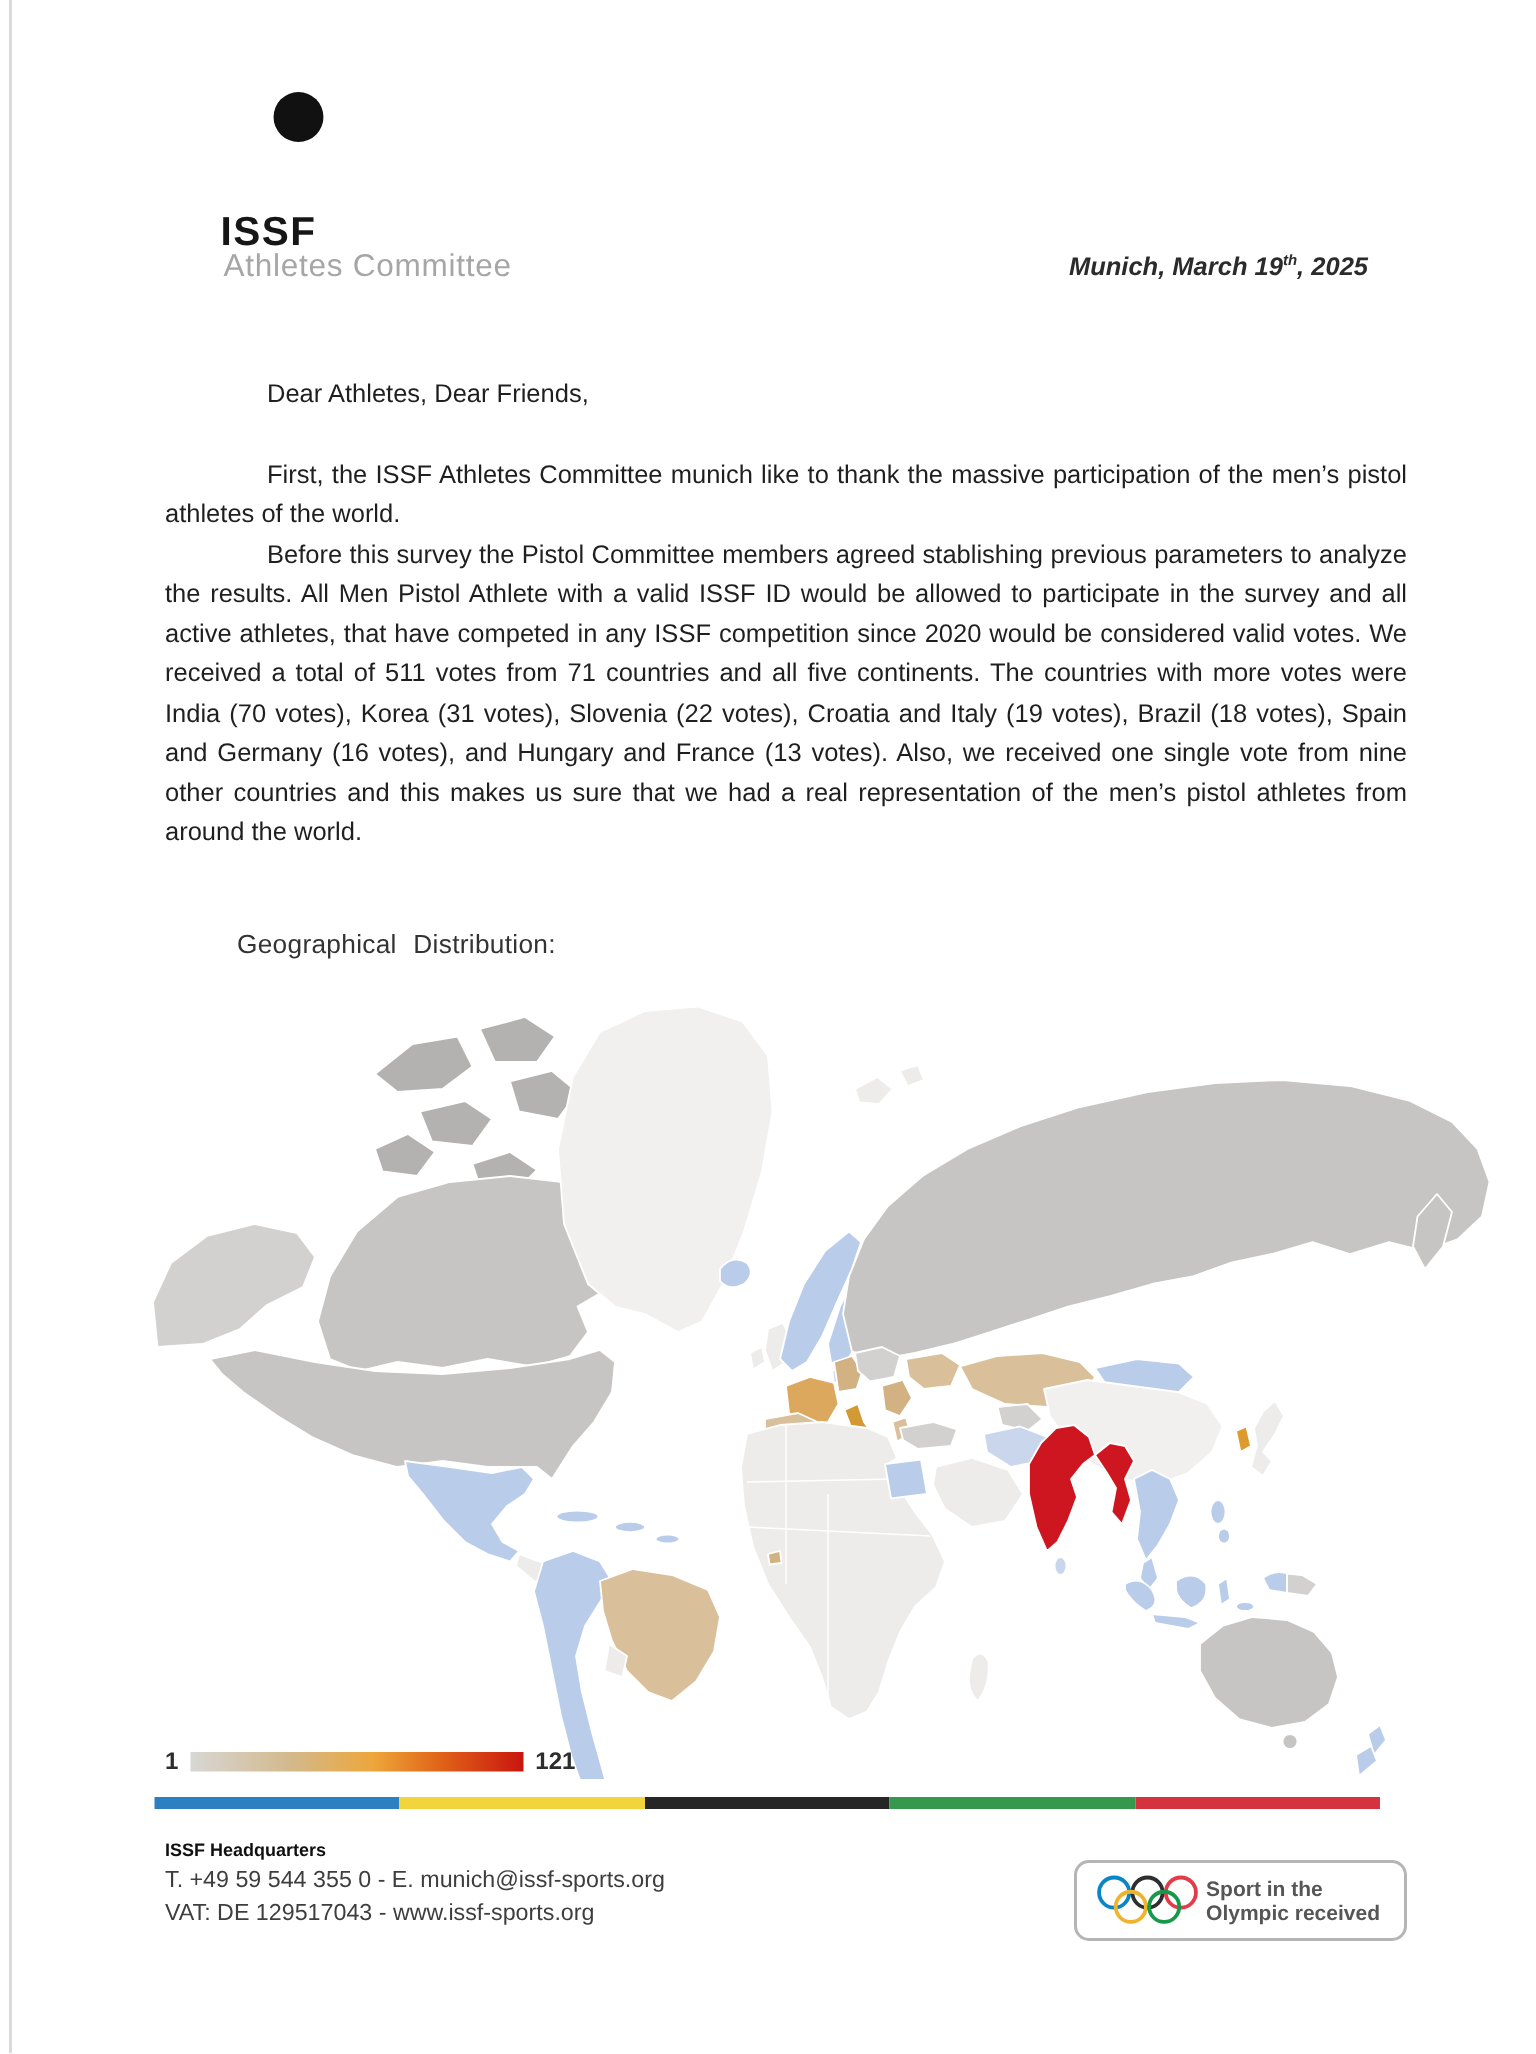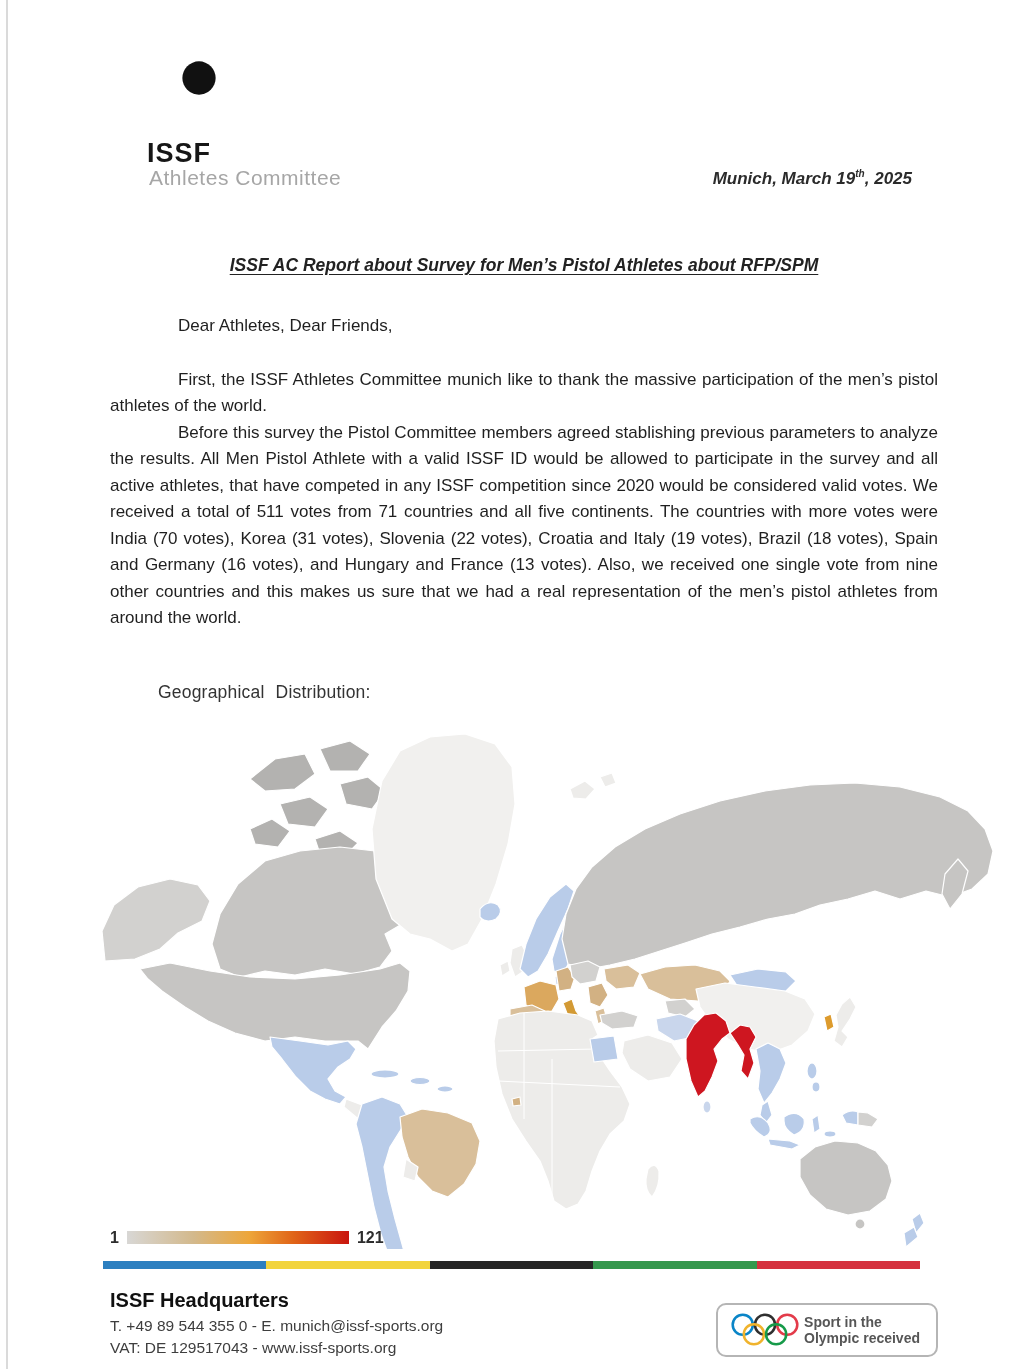--- a/index.html
+++ b/index.html
@@ -55,21 +55,21 @@
   .olympic-bar{display:flex;width:817px;height:8px;margin:12px 0 0 -7px;}
   .olympic-bar div{flex:1;}
   .seg-blue{background:var(--bar-blue,#2c7fc0);}
   .seg-yellow{background:var(--bar-yellow,#f2d43d);}
   .seg-black{background:var(--bar-black,#262626);}
   .seg-green{background:var(--bar-green,#35984d);}
   .seg-red{background:var(--bar-red,#d5323f);}
 
   
   .footer{display:flex;justify-content:space-between;align-items:flex-start;margin-top:20px;}
-  .hq-title{font-size:20px;font-weight:800;color:#101010;margin:0 0 3px 0;}
+  .hq-title{font-size:12px;font-weight:800;color:#101010;margin:0 0 3px 0;}
   .hq-line{font-size:15.5px;line-height:22px;color:#3e3e3e;margin:0;}
   .olympic-badge{display:flex;align-items:center;gap:4px;border:2px solid var(--badge-border,#b5b5b5);
       border-radius:10px;padding:7px 16px 7px 12px;margin-top:14px;background:#fff;}
   .badge-text{font-size:14px;line-height:16px;color:var(--badge-text,#565656);font-weight:600;}
 </style>
 </head>
 <body>
 
 <div class="page">
   <div class="scan-edge"></div>
@@ -91,21 +91,20 @@
         </g>
         <circle cx="50" cy="50" r="16" fill="var(--logo-black)" stroke="none"></circle>
       </svg>
       <div class="logo-issf">ISSF</div>
     </div>
     <div class="committee">Athletes Committee</div>
     <div class="dateline"><span>Munich, March 19</span><sup>th</sup><span>, 2025</span></div>
   </div>
 
   <div class="content">
-    <div class="title">ISSF AC Report about Survey for Men’s Pistol Athletes about RFP/SPM</div>
 
     <div class="bodytext">
       <p class="salutation">Dear Athletes, Dear Friends,</p>
       <p class="para first">First, the ISSF Athletes Committee munich like to thank the massive participation of the men’s pistol athletes of the world.</p>
       <p class="para">Before this survey the Pistol Committee members agreed stablishing previous parameters to analyze the results. All Men Pistol Athlete with a valid ISSF ID would be allowed to participate in the survey and all active athletes, that have competed in any ISSF competition since 2020 would be considered valid votes. We received a total of 511 votes from 71 countries and all five continents. The countries with more votes were India (70 votes), Korea (31 votes), Slovenia (22 votes), Croatia and Italy (19 votes), Brazil (18 votes), Spain and Germany (16 votes), and Hungary and France (13 votes). Also, we received one single vote from nine other countries and this makes us sure that we had a real representation of the men’s pistol athletes from around the world.</p>
     </div>
 
     <div class="section-heading">Geographical  Distribution:</div>
 
     <div class="map-wrap">
@@ -230,21 +229,21 @@
       <div class="seg-blue"></div>
       <div class="seg-yellow"></div>
       <div class="seg-black"></div>
       <div class="seg-green"></div>
       <div class="seg-red"></div>
     </div>
 
     <div class="footer">
       <div>
         <p class="hq-title">ISSF Headquarters</p>
-        <p class="hq-line">T. +49 89 544 355 0 - E. munich@issf-sports.org</p>
+        <p class="hq-line">T. +49 59 544 355 0 - E. munich@issf-sports.org</p>
         <p class="hq-line">VAT: DE 129517043 - www.issf-sports.org</p>
       </div>
       <div class="olympic-badge">
         <svg width="70" height="36" viewBox="0 0 66 34">
           <g fill="none" stroke-width="2.4">
             <circle cx="12" cy="12" r="9.5" stroke="var(--rings-blue)"></circle>
             <circle cx="33" cy="12" r="9.5" stroke="var(--rings-black)"></circle>
             <circle cx="54" cy="12" r="9.5" stroke="var(--rings-red)"></circle>
             <circle cx="22.5" cy="21" r="9.5" stroke="var(--rings-yellow)"></circle>
             <circle cx="43.5" cy="21" r="9.5" stroke="var(--rings-green)"></circle>

